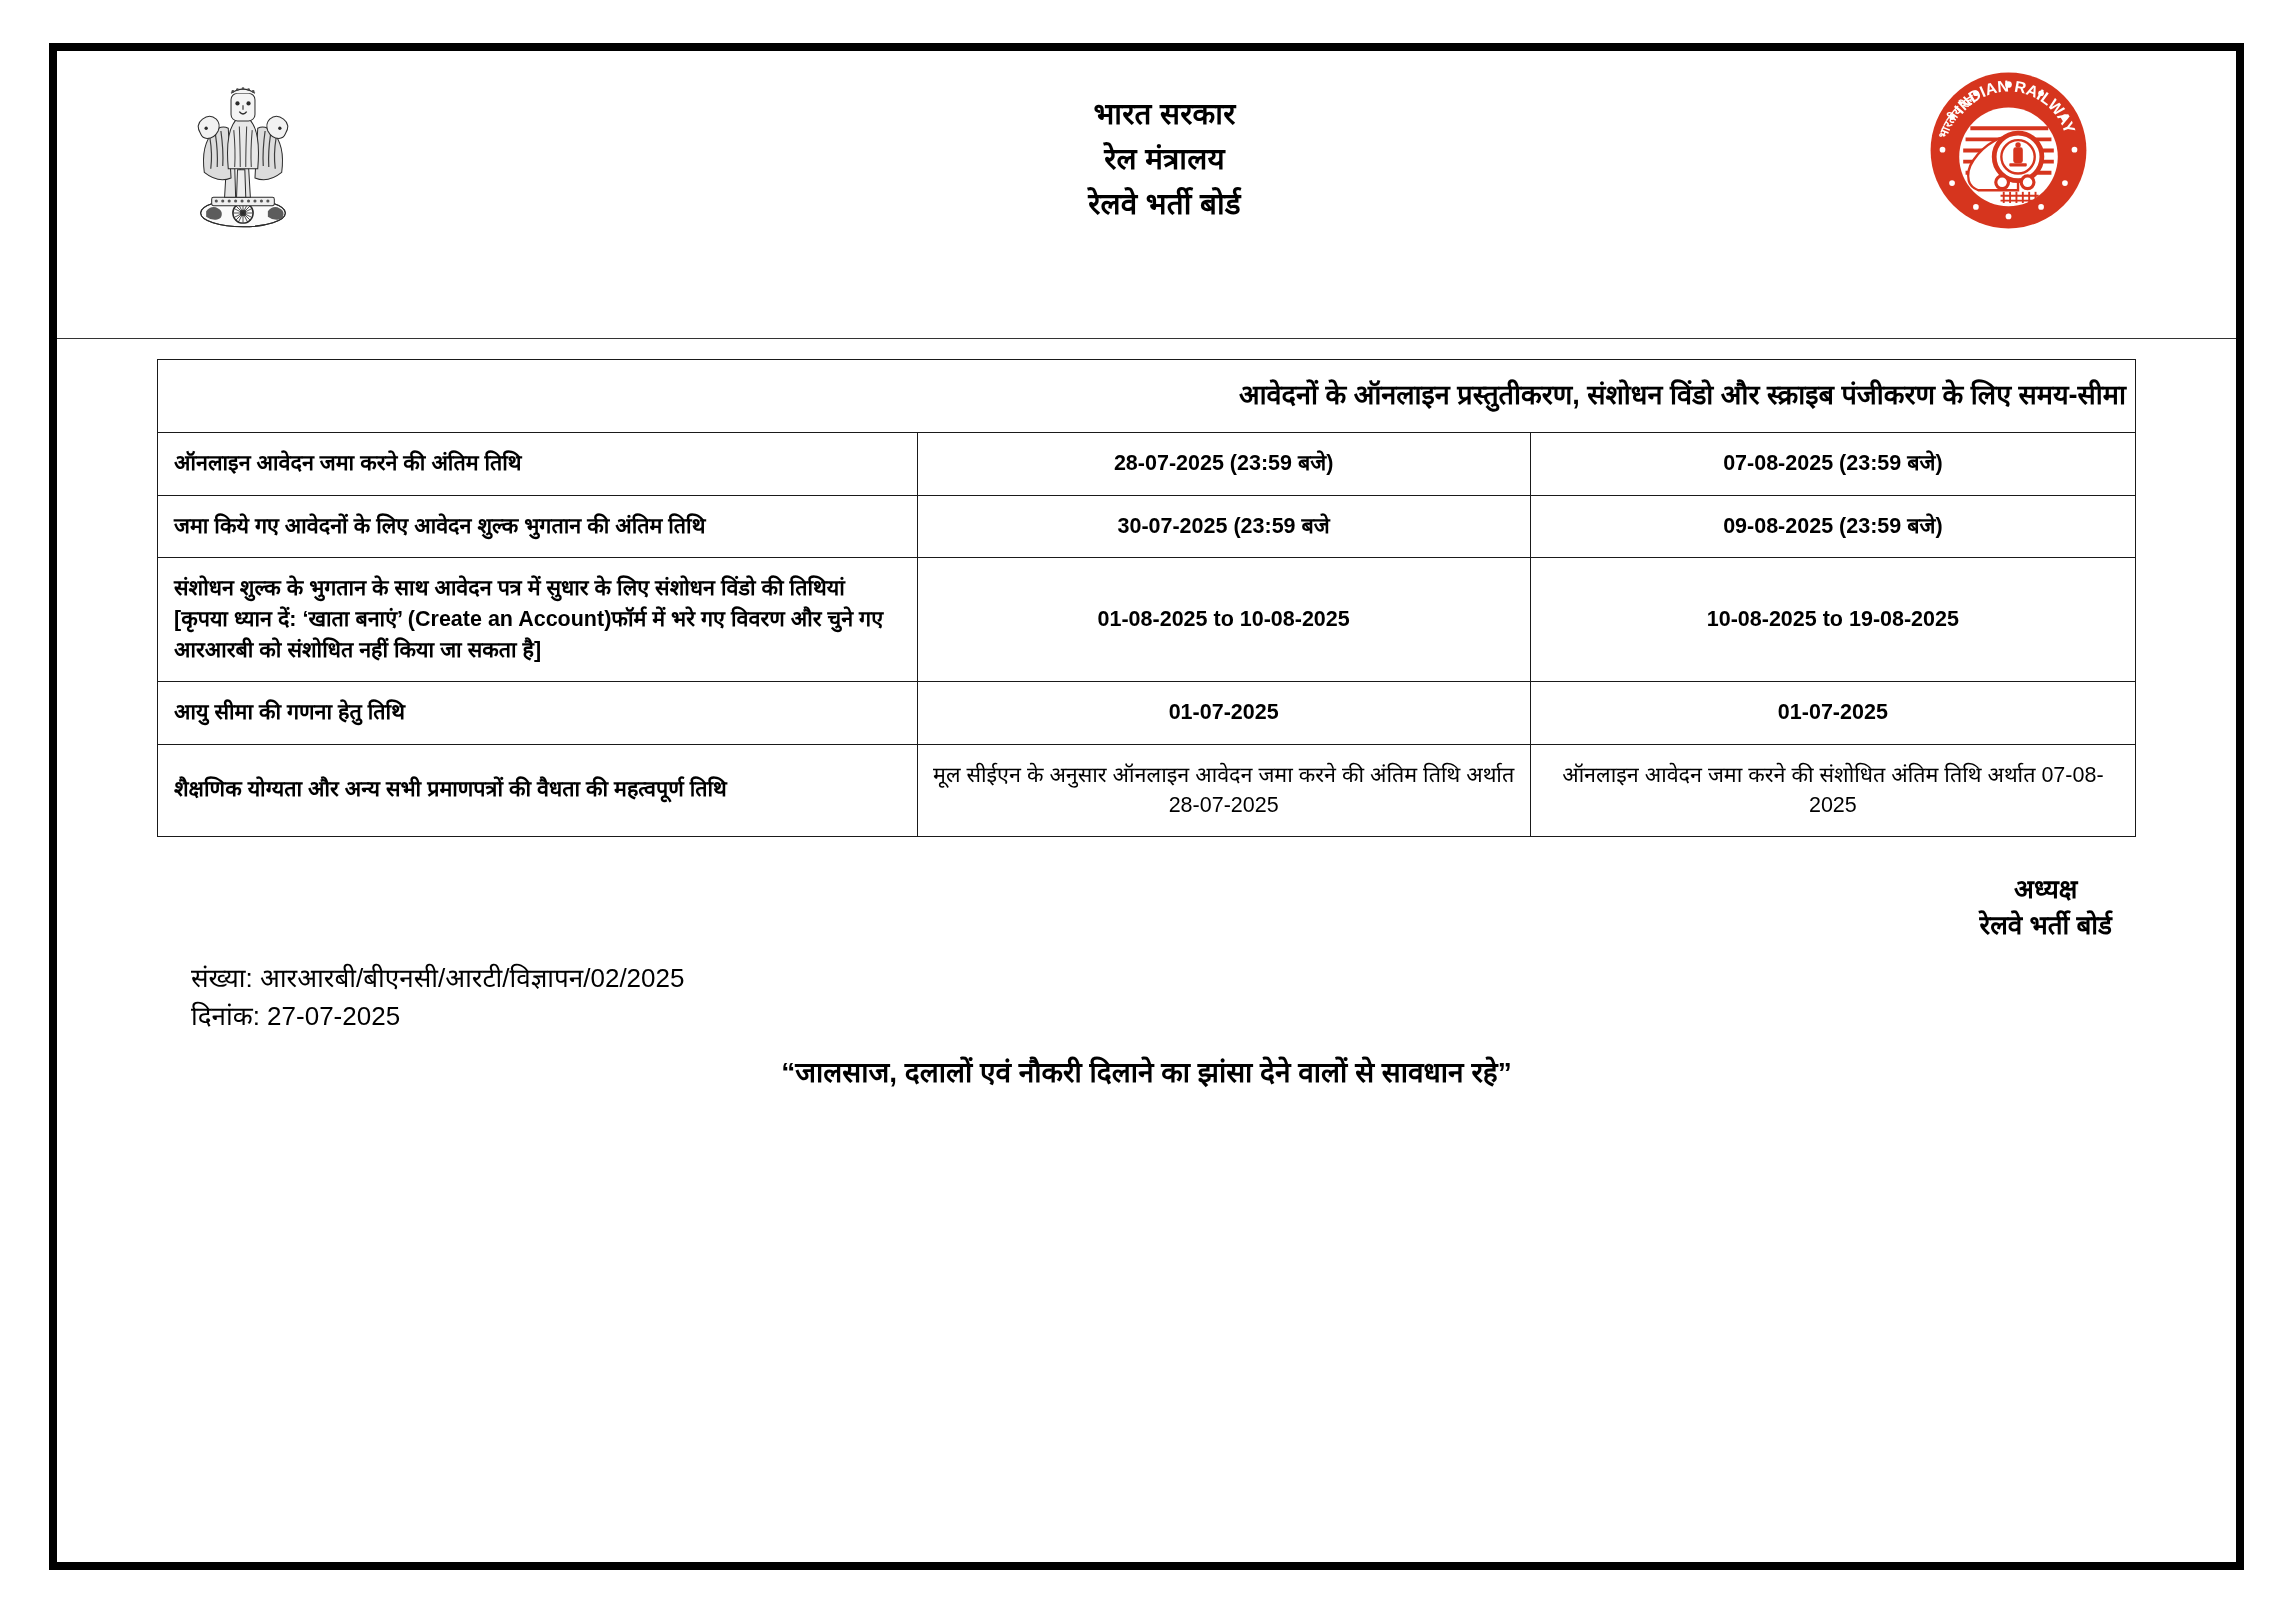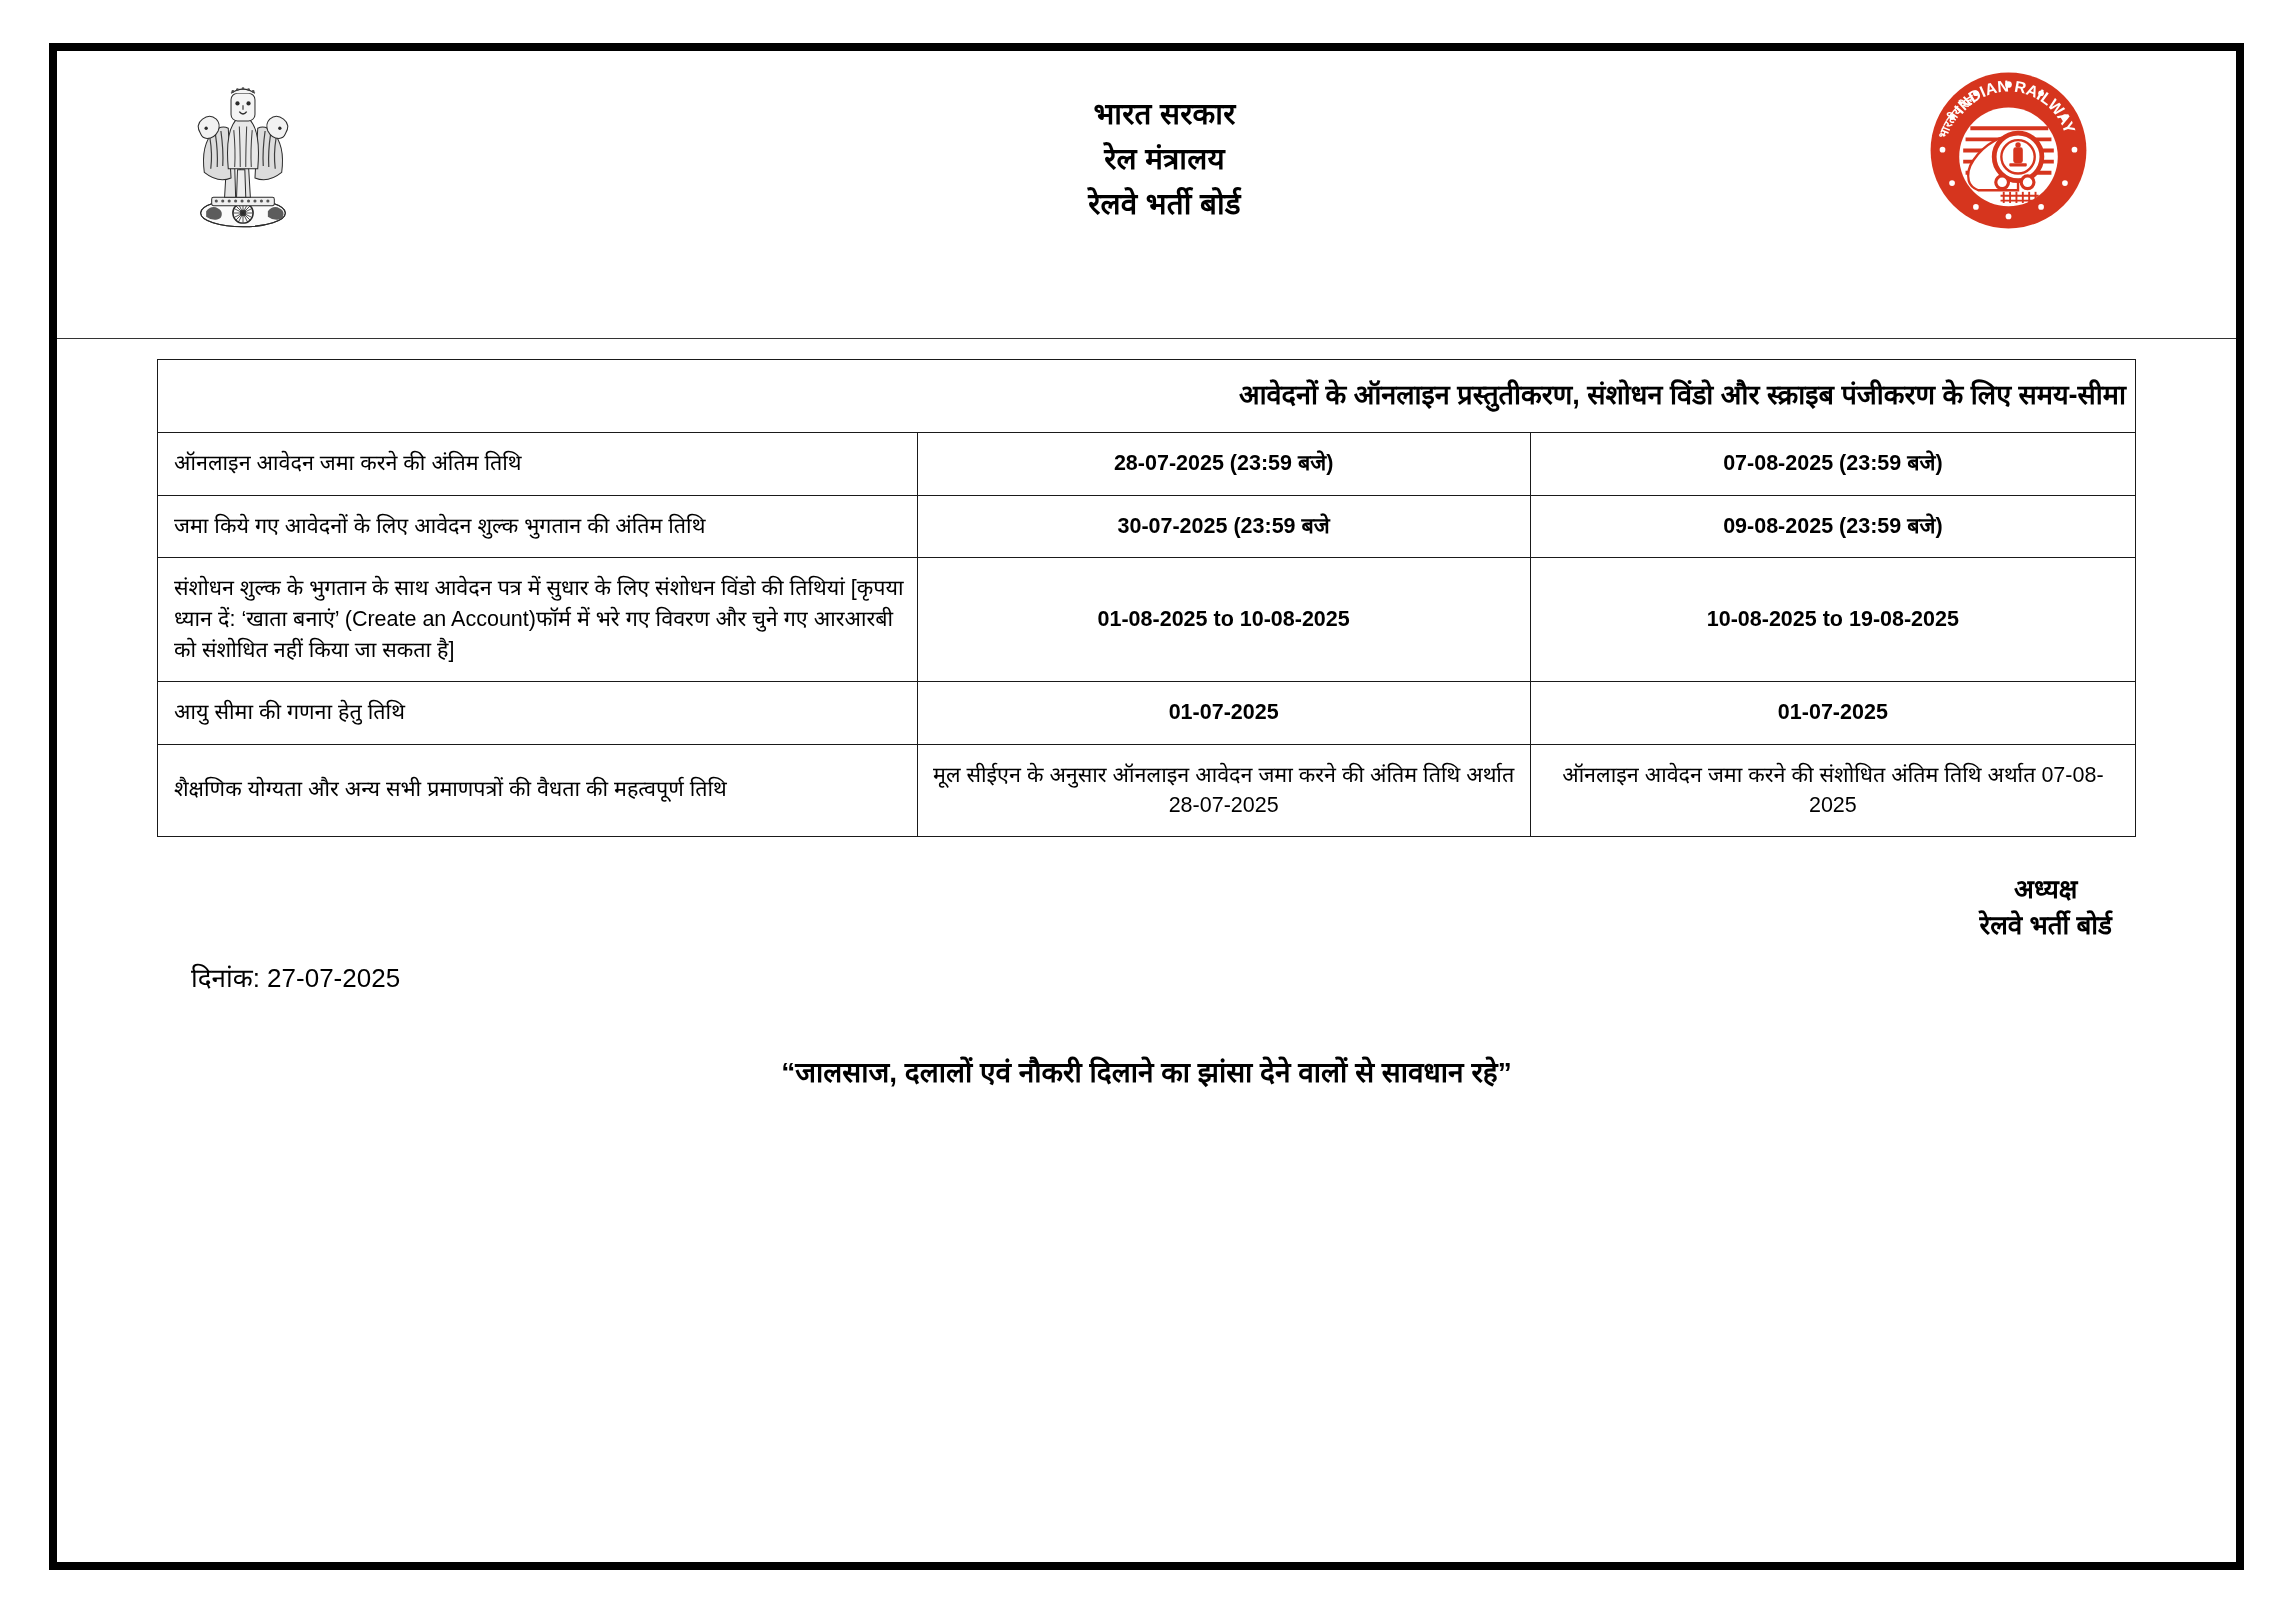--- a/index.html
+++ b/index.html
@@ -131,21 +131,21 @@
   .col-head {
     text-align: center;
     font-size: 26px;
     font-weight: bold;
     padding: 11.6px 7.2px 13.4px 7.2px;
     height: 56px;
   }
 
   .cell-label {
     font-size: 21.5px;
-    font-weight: normal;
+    font-weight: bold;
     text-align: left;
     padding: 15px 12.5px 15px 16px;
     line-height: 1.45;
   }
 
   .cell-val {
     font-size: 21.5px;
     font-weight: bold;
     text-align: center;
     padding: 15px 9px;
@@ -407,20 +407,21 @@
       </table>
     </div>
 
     <div class="footer">
       <div class="signature">
         <div>अध्यक्ष</div>
         <div>रेलवे भर्ती बोर्ड</div>
       </div>
 
       <div class="ref-block">
+        <div>संख्या: आरआरबी/बीएनसी/आरटी/विज्ञापन/02/2025</div>
         <div>दिनांक: 27-07-2025</div>
       </div>
 
       <div class="warning">“जालसाज, दलालों एवं नौकरी दिलाने का झांसा देने वालों से सावधान रहे”</div>
     </div>
 
   </div>
 </div>
 
 

